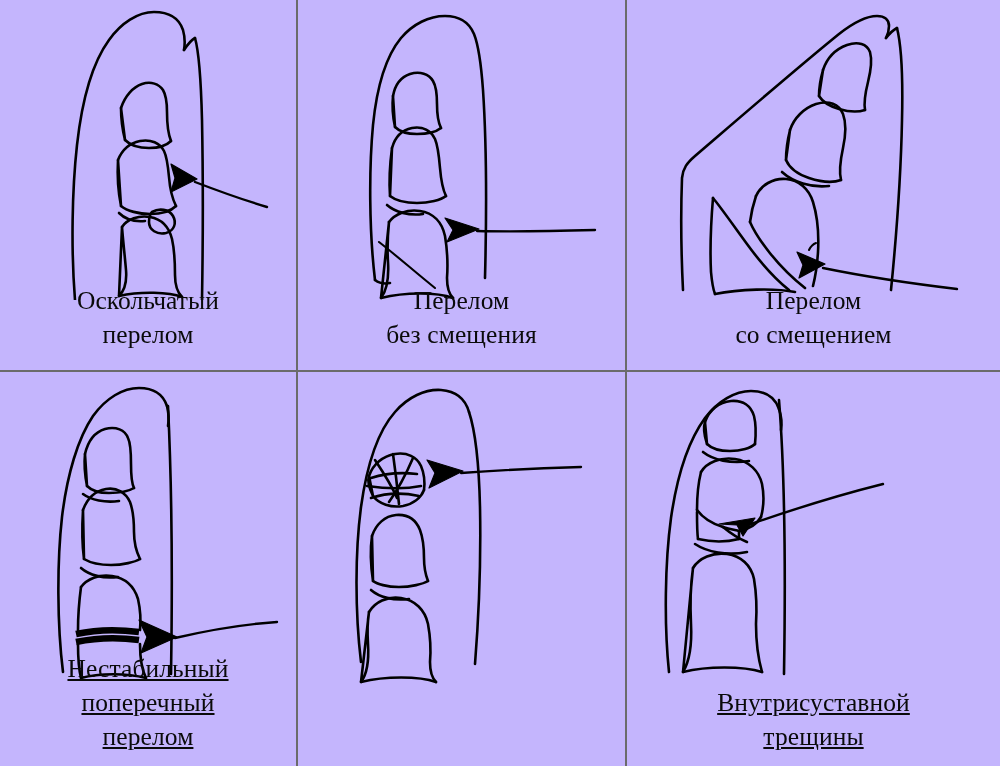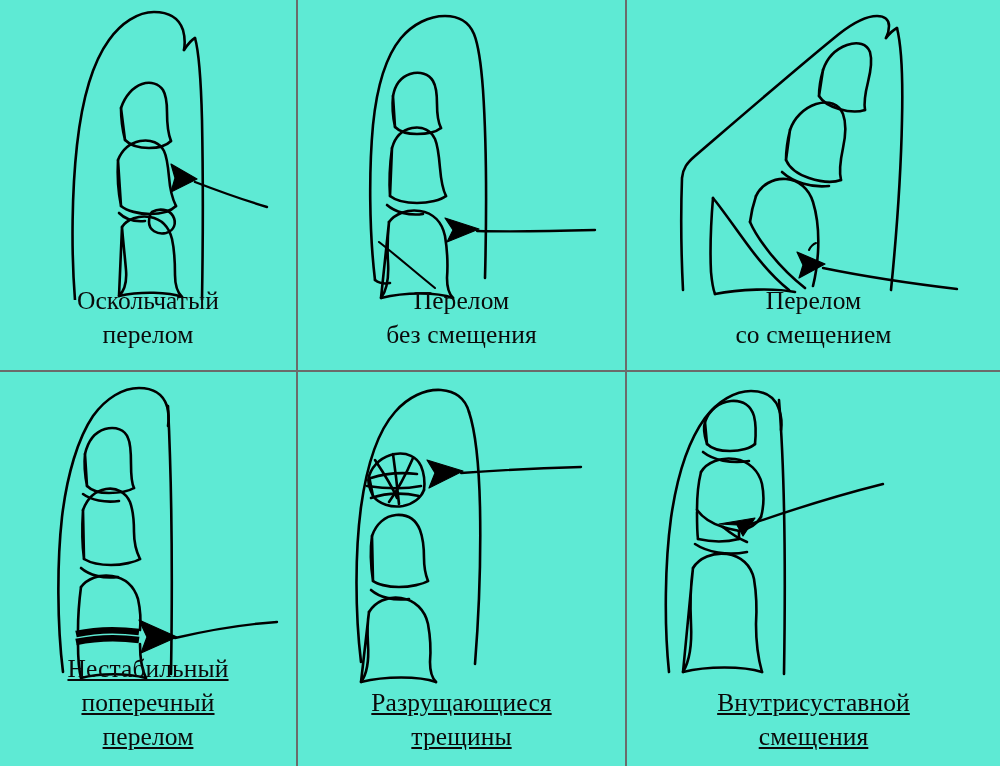--- a/index.html
+++ b/index.html
@@ -7,21 +7,21 @@
     padding: 0;
     background: #ffffff;
   }
   body {
     font-family: "Liberation Serif", "DejaVu Serif", serif;
   }
   #figure {
     position: relative;
     width: 1000px;
     height: 766px;
-    background: #5eead4;
+    background: #c4b5fd;
     overflow: hidden;
   }
   .grid {
     position: absolute;
     inset: 0;
     display: grid;
     grid-template-columns: 298px 329px 373px;
     grid-template-rows: 372px 394px;
   }
   .cell {
@@ -249,22 +249,20 @@
 
         <path class="ink" d="M74,218 C82,225 96,229 112,227"></path>
 
         <path class="ink" d="M72,240 C78,230 90,224 104,226 C118,228 128,238 131,252 C133,263 134,278 133,290 C133,300 135,306 139,310"></path>
         <path class="ink" d="M139,310 C122,304 88,304 64,310"></path>
         <path class="ink" d="M64,310 C70,302 72,288 71,272 C70,256 71,246 72,240 Z"></path>
 
         <polygon class="arrowhead" points="130,88 166,99 132,116 138,101"></polygon>
         <path class="arrowshaft" d="M164,101 C204,98 248,96 284,95"></path>
       </svg>
-      <div class="caption cap-r2">Разрущающиеся
-трещины</div>
     </div>
 
     <div class="cell row2 col3">
       <svg class="art" width="373" height="312" viewBox="0 0 373 312" aria-hidden="true">
 
         <path class="ink" d="M42,300 C37,252 38,190 44,146 C50,104 62,68 78,46 C91,29 108,19 124,19 C138,19 148,25 152,37"></path>
         <path class="ink" d="M152,37 C155,46 155,52 154,58"></path>
         <path class="ink" d="M152,28 C157,90 159,180 157,302"></path>
 
         <path class="ink" d="M78,50 C82,38 92,30 104,29 C116,28 124,34 127,44 C129,52 129,62 128,72"></path>
@@ -287,17 +285,17 @@
         <path class="ink" d="M68,172 C80,180 100,184 120,180"></path>
 
         <path class="ink" d="M66,196 C72,186 86,180 100,182 C114,184 124,193 127,207 C129,219 130,236 129,252 C129,268 131,286 135,300"></path>
         <path class="ink" d="M135,300 C116,294 80,294 56,300"></path>
         <path class="ink" d="M56,300 C62,290 65,272 64,252 C63,232 64,210 66,196 Z"></path>
 
         <polygon class="arrowhead" points="92,152 128,146 116,164 110,153"></polygon>
         <path class="arrowshaft" d="M124,152 C170,136 216,122 256,112"></path>
       </svg>
       <div class="caption cap-r2">Внутрисуставной
-смещения</div>
+трещины</div>
     </div>
 
   </div>
 </div>
 
 </body></html>

